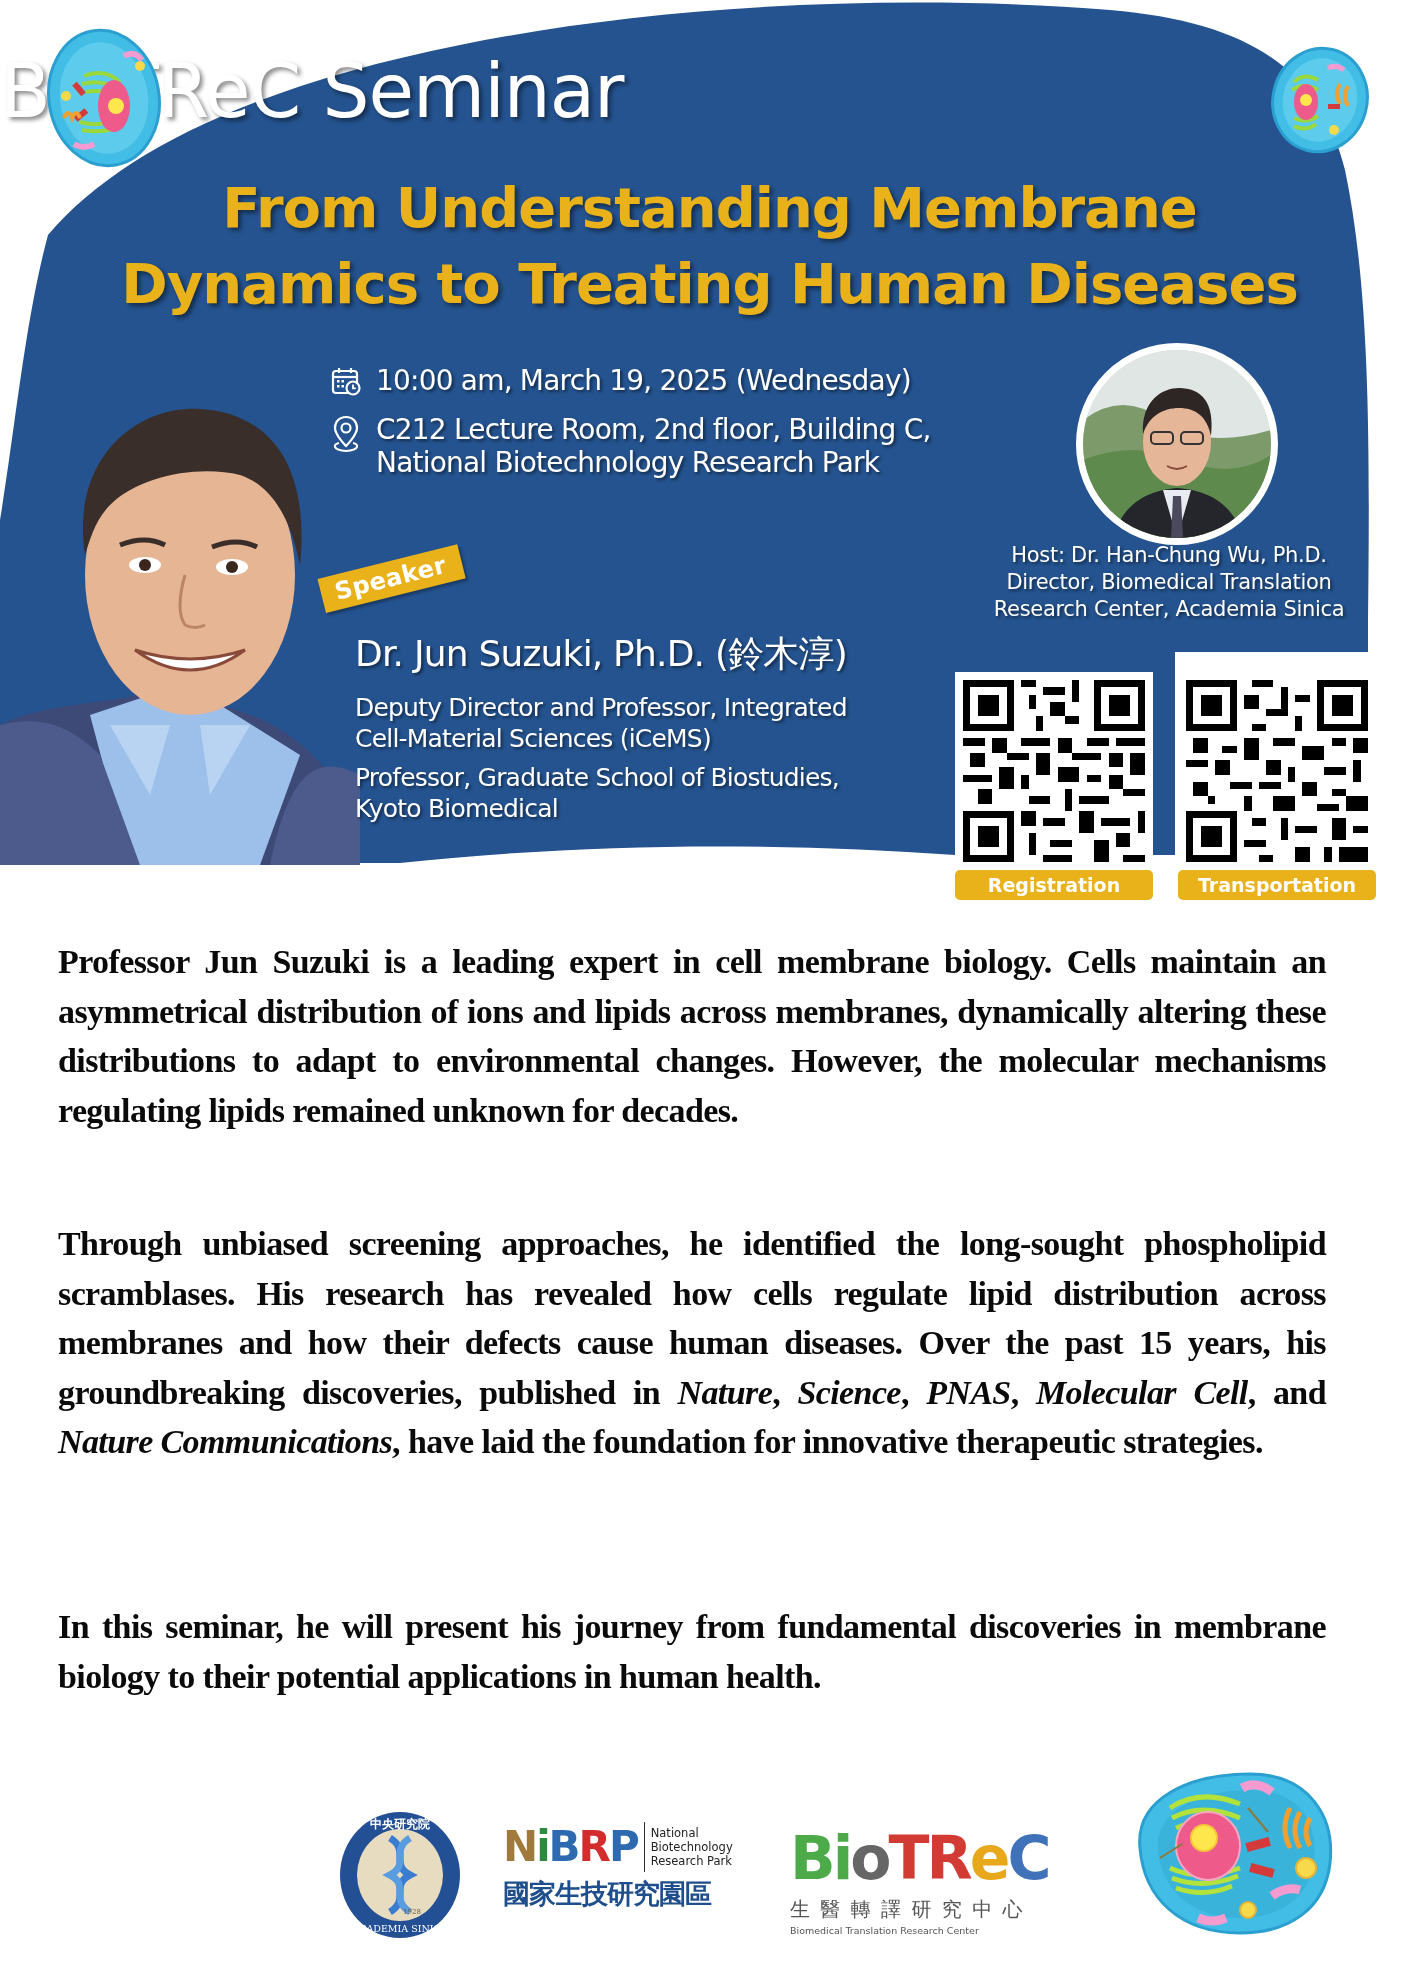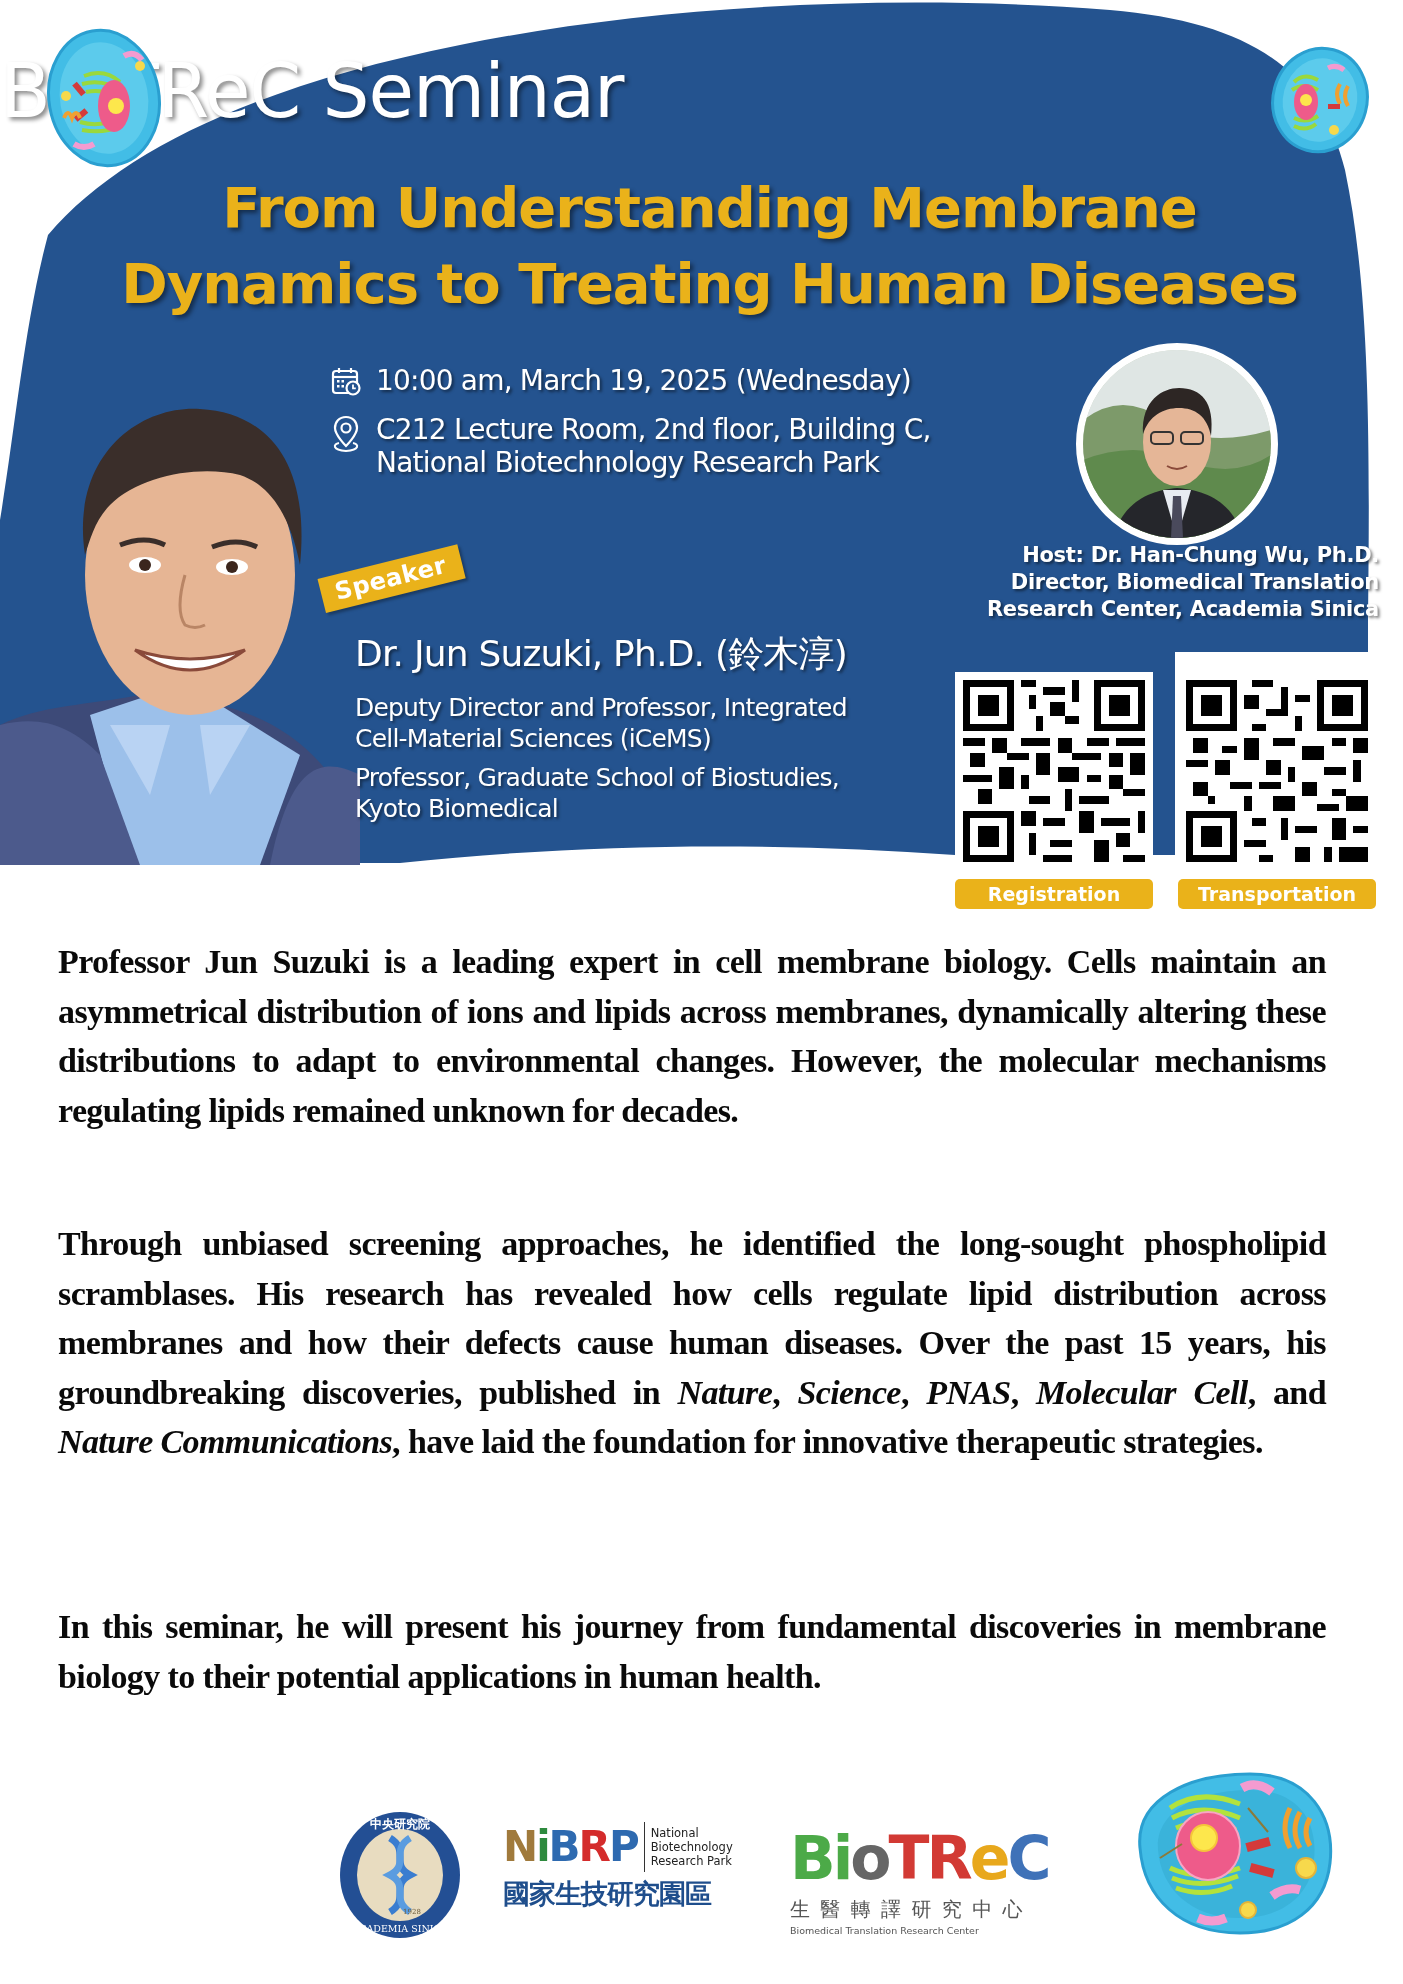--- a/index.html
+++ b/index.html
@@ -44,29 +44,29 @@
   }
   .speaker { position: absolute; left: 355px; top: 632px; z-index: 2; color: #fff;
     font-family: "DejaVu Sans", sans-serif; text-shadow: 2px 2px 3px rgba(0,0,0,0.5); letter-spacing: -0.8px; }
   .speaker-name { font-size: 36px; line-height: 44px; margin-bottom: 16px; }
   .speaker-aff { font-size: 25px; line-height: 31px; }
   .speaker-aff + .speaker-aff { margin-top: 8px; }
 
   
   .host-photo { position: absolute; left: 1076px; top: 343px; width: 202px; height: 202px;
     border-radius: 50%; border: 7px solid #fff; z-index: 2; overflow: hidden; background: #cfd8c8; }
-  .host-text { position: absolute; right: 24px; top: 542px; width: 420px; text-align: right;
-    z-index: 2; color: #fff; font-weight: 700; font-size: 21px; line-height: 27px;
+  .host-text { position: absolute; right: 24px; top: 542px; width: 420px; text-align: center;
+    z-index: 2; color: #fff; font-weight: 400; font-size: 21px; line-height: 27px;
     font-family: "DejaVu Sans", sans-serif; text-shadow: 2px 2px 3px rgba(0,0,0,0.5); letter-spacing: -0.3px; }
 
   
   .qr-block { position: absolute; z-index: 3; width: 198px; }
   .qr { width: 198px; height: 198px; background: #fff; padding: 8px; }
   .qr svg { width: 100%; height: 100%; display: block; }
-  .qr-label { margin-top: 9px; height: 30px; background: #eab21a; border-radius: 5px;
+  .qr-label { height: 30px; background: #eab21a; border-radius: 5px;
     color: #fff; font-weight: 700; font-size: 19px; line-height: 30px; text-align: center;
     font-family: "DejaVu Sans", sans-serif; }
 
   
   .body-text { position: absolute; left: 58px; width: 1268px; z-index: 2;
     font-family: Liberation Serif, serif; font-weight: 700; font-size: 34px;
     line-height: 49.5px; text-align: justify; color: #0a0a0a; letter-spacing: -0.6px; }
   .body-text i { font-style: italic; }
   .p1 { top: 937px; }
   .p2 { top: 1219px; }

